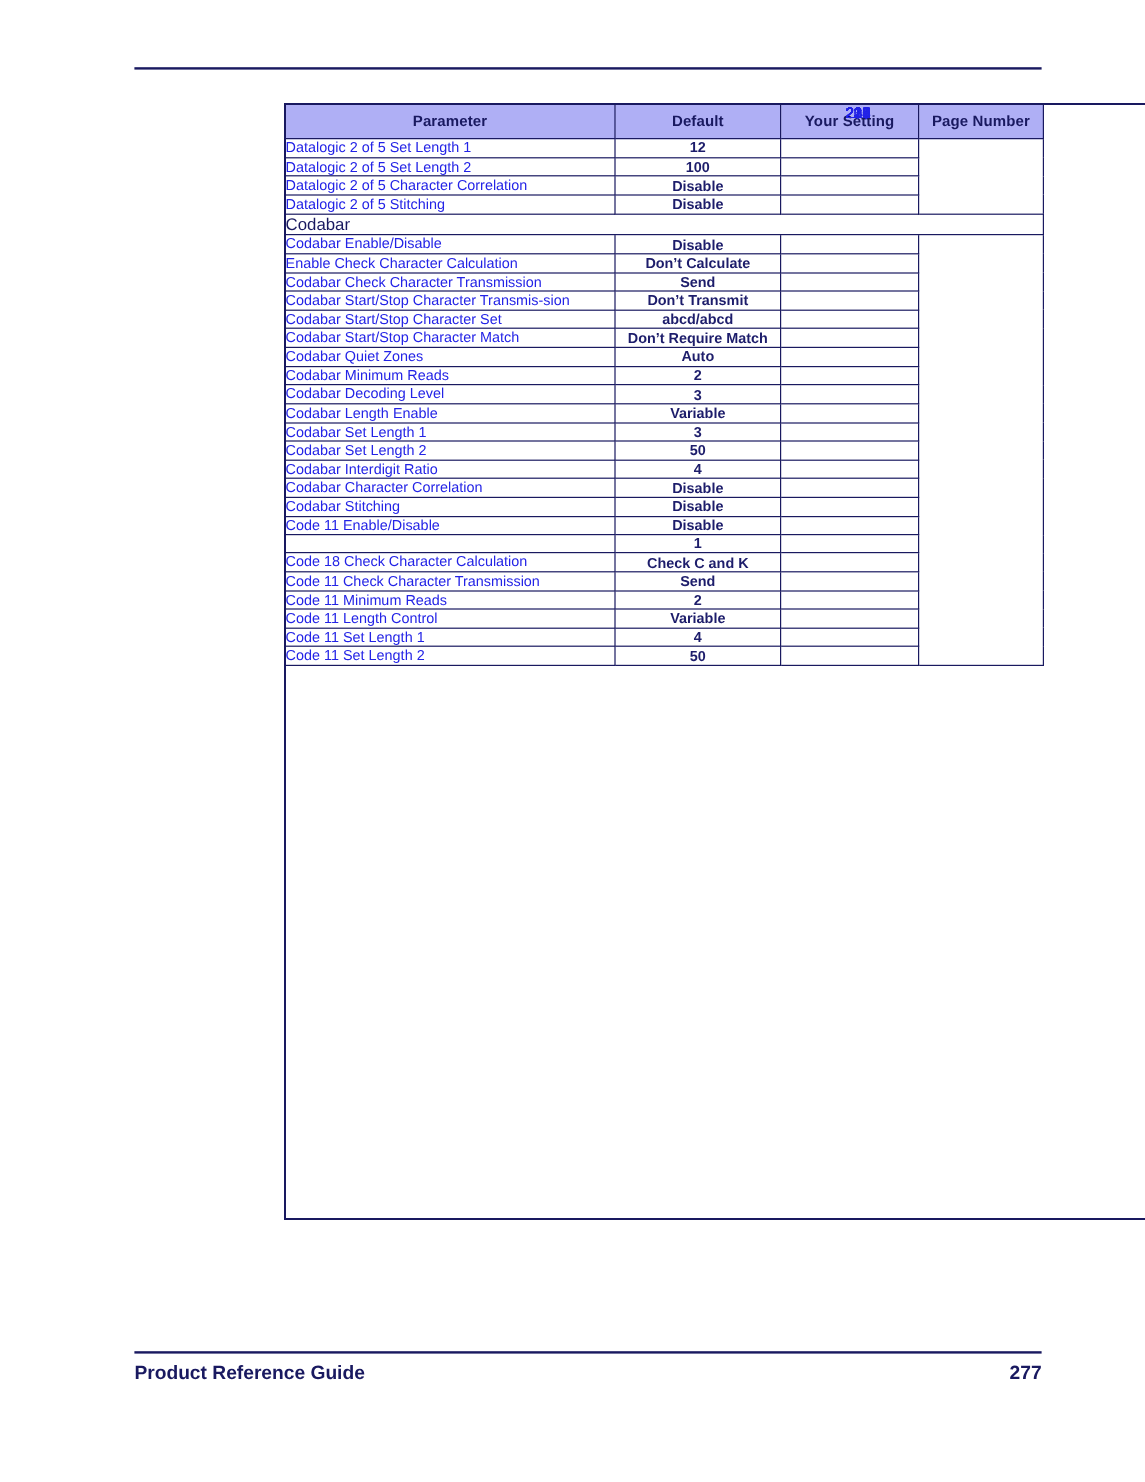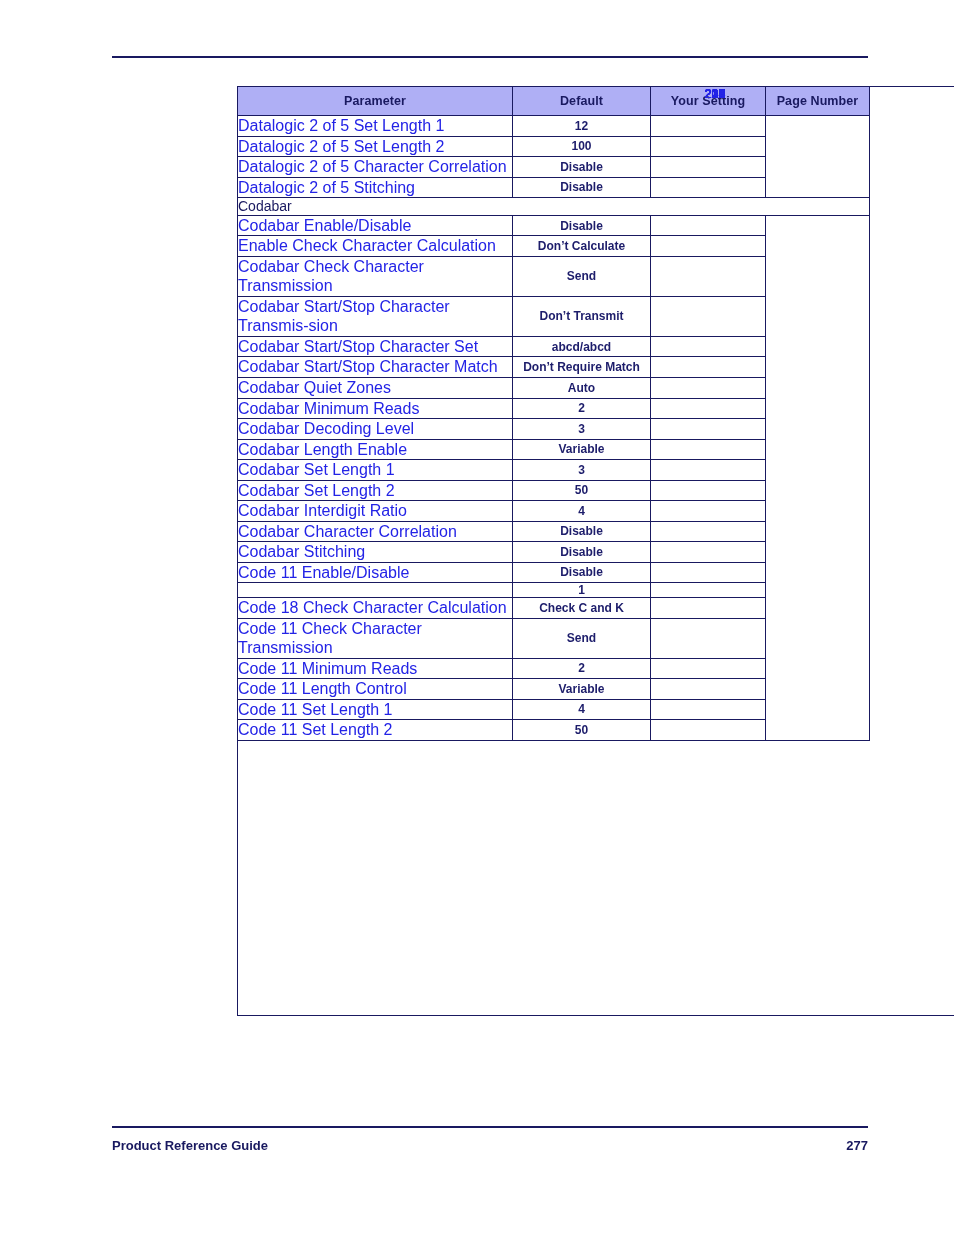--- a/index.html
+++ b/index.html
@@ -63,21 +63,21 @@
     font-size: 12.5px;
     font-weight: bold;
     text-align: center;
     height: 28px;
     letter-spacing: 0.1px;
   }
 
   
   td.param {
     color: #2323e6;
-    font-size: 16px;
+    font-size: 12px;
     text-align: left;
     padding: 7px 8px 7px 8px;
     line-height: 1.22;
     margin-left: 12px;
   }
   td.default {
     color: #1d1d6b;
     font-size: 12px;
     text-align: center;
     padding: 7px 4px;
@@ -114,21 +114,21 @@
   .footer {
     position: absolute;
     left: 112px;
     top: 1135px;
     width: 756px;
     height: 20px;
     display: flex;
     align-items: center;
     justify-content: space-between;
     color: #191960;
-    font-size: 13px;
+    font-size: 16px;
     font-weight: bold;
   }
 </style>
 </head>
 <body>
 
 <div class="page">
 
   <div class="header-rule"></div>
 

